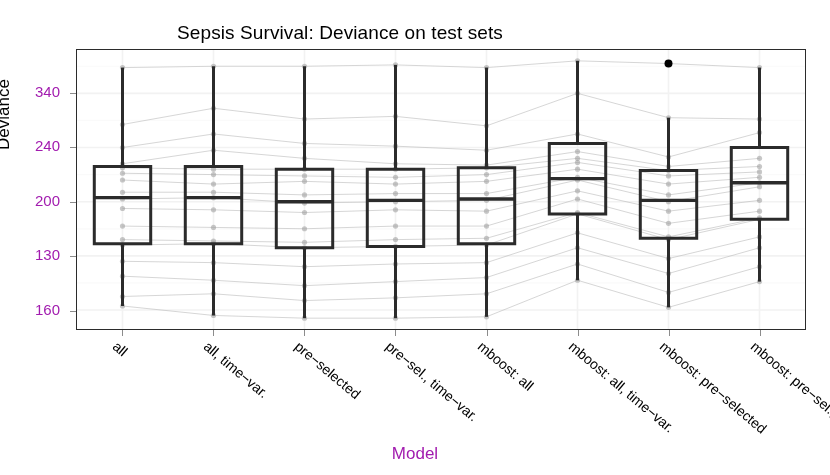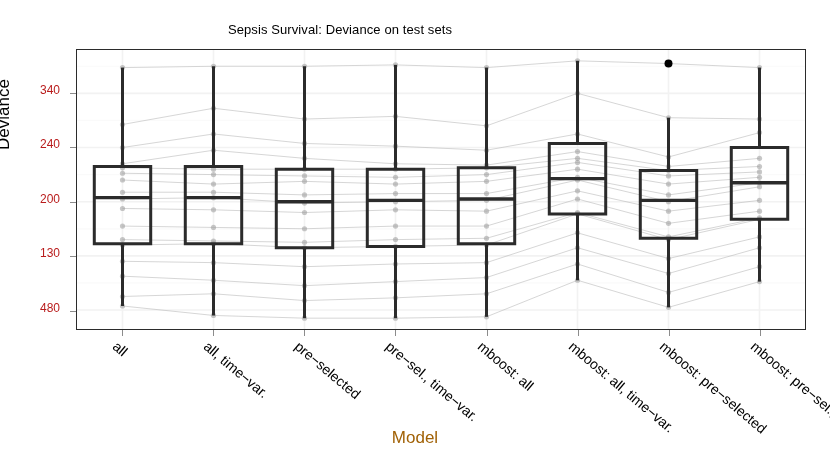--- a/index.html
+++ b/index.html
@@ -1,49 +1,49 @@
 <!DOCTYPE html>
 <html><head>
 <meta charset="utf-8">
 <style>
   html,body{margin:0;padding:0;background:#ffffff;}
   body{width:830px;height:475px;font-family:"Liberation Sans",sans-serif;overflow:hidden;}
   #root{position:relative;width:830px;height:475px;background:#fff;}
 
   #chart-title{
     position:absolute;left:0;top:22px;width:680px;text-align:center;
-    font-size:13px;color:#000;letter-spacing:0.1px;
+    font-size:19px;color:#000;letter-spacing:0.1px;
   }
 
   #panel{
     position:absolute;left:76px;top:49px;width:730px;height:281px;
     border:1px solid #2b2b2b;box-sizing:border-box;background:#fff;
   }
   #grid{position:absolute;left:0;top:0;width:100%;height:100%;}
   #plot-svg{position:absolute;left:0;top:0;width:100%;height:100%;}
 
   .y-tick-label{
     position:absolute;text-align:right;width:44px;
-    font-size:12px;color:#b91c1c;
+    font-size:15px;color:#a21caf;
   }
   .y-tick-mark{position:absolute;width:6px;height:1px;background:#8c8c8c;}
 
   .x-tick-mark{position:absolute;width:1px;height:6px;background:#8c8c8c;}
   .x-tick-label{
     position:absolute;font-size:14px;color:#000;white-space:nowrap;
     transform:rotate(40deg);transform-origin:left top;
   }
 
   #y-axis-title{
     position:absolute;left:-6px;top:150px;font-size:17px;color:#000;
     transform:rotate(-90deg);transform-origin:left top;white-space:nowrap;
   }
   #x-axis-title{
-    position:absolute;left:0;top:428px;width:830px;text-align:center;
-    font-size:17px;color:#a16207;
+    position:absolute;left:0;top:444px;width:830px;text-align:center;
+    font-size:17px;color:#a21caf;
   }
 </style>
 </head>
 <body>
 
 <div id="root">
 
   <div id="chart-title">Sepsis Survival: Deviance on test sets</div>
 
   <div id="y-axis-title">Deviance</div>
@@ -272,21 +272,21 @@
         </g>
         <g>
           <line x1="684.375" x2="684.375" y1="17.73300970873788" y2="98.2135922330097" stroke="#2b2b2b" stroke-width="3" vector-effect="non-scaling-stroke"></line>
           <line x1="684.375" x2="684.375" y1="170.50970873786406" y2="233.25728155339806" stroke="#2b2b2b" stroke-width="3" vector-effect="non-scaling-stroke"></line>
           <rect x="656.0875" y="98.2135922330097" width="56.575" height="72.29611650485435" fill="none" stroke="#2b2b2b" stroke-width="3" vector-effect="non-scaling-stroke"></rect>
           <line x1="656.0875" x2="712.6625" y1="133.67961165048544" y2="133.67961165048544" stroke="#2b2b2b" stroke-width="3.4" vector-effect="non-scaling-stroke"></line>
         </g>
       </svg>
   </div>
 
-<div class="y-tick-label" style="left: 16px; top: 300.903px;">480</div>
+<div class="y-tick-label" style="left: 16px; top: 300.903px;">160</div>
     <div class="y-tick-mark" style="left: 70px; top: 310.903px;"></div>
     <div class="y-tick-label" style="left: 16px; top: 246.34px;">130</div>
     <div class="y-tick-mark" style="left: 70px; top: 256.34px;"></div>
     <div class="y-tick-label" style="left: 16px; top: 191.777px;">200</div>
     <div class="y-tick-mark" style="left: 70px; top: 201.777px;"></div>
     <div class="y-tick-label" style="left: 16px; top: 137.214px;">240</div>
     <div class="y-tick-mark" style="left: 70px; top: 147.214px;"></div>
     <div class="y-tick-label" style="left: 16px; top: 82.6505px;">340</div>
     <div class="y-tick-mark" style="left: 70px; top: 92.6505px;"></div>
     <div class="x-tick-mark" style="left: 121.625px; top: 330px;"></div>

